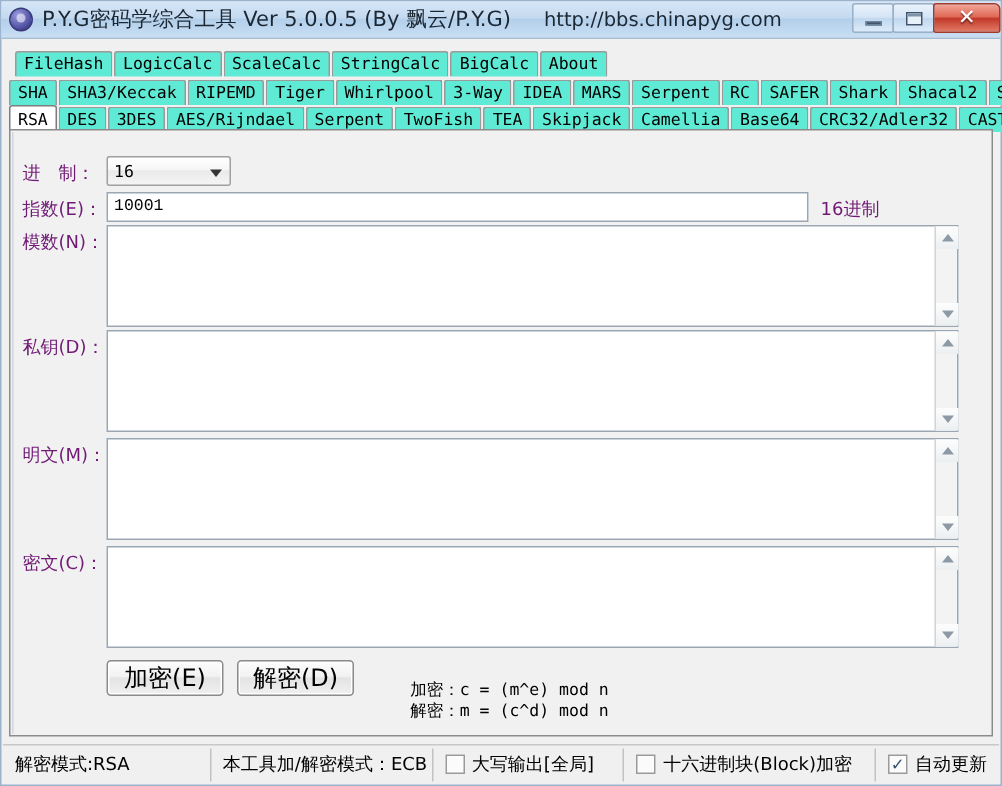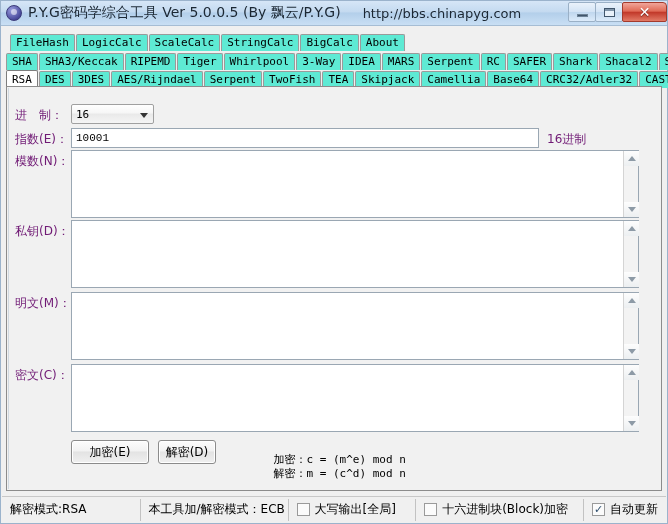--- a/index.html
+++ b/index.html
@@ -236,21 +236,21 @@
 
   
   .btn {
     position: absolute;
     height: 24px;
     border: 1px solid #8b8b8b;
     border-radius: 3px;
     background: linear-gradient(to bottom, #fcfcfc 0%, #f2f2f2 45%, #e3e3e3 50%, #f0f0f0 100%);
     display: flex; align-items: center; justify-content: center;
     font-family: "DejaVu Sans", sans-serif;
-    font-size: 12px;
+    font-size: 16px;
     color: #000;
     box-sizing: border-box;
     box-shadow: inset 0 0 0 1px #ffffff;
   }
 
   .formula {
     position: absolute;
     font-family: "DejaVu Sans Mono", monospace;
     font-size: 11px;
     color: #000;
@@ -418,21 +418,21 @@
       <div class="sb-arrow up">
           <div class="tri-up"></div>
         </div>
       <div class="sb-arrow down">
           <div class="tri-dn"></div>
         </div>
     </div>
   </div>
 
   <div class="btn" style="left:70px; top:439px; width:78px;">加密(E)</div>
-  <div class="btn" style="left:157px; top:439px; width:58px;">解密(D)</div>
+  <div class="btn" style="left:157px; top:439px; width:78px;">解密(D)</div>
 
   <div class="formula" style="left:246px; top:438px;">
     <span class="cn">加密：</span><span>c = (m^e) mod n</span>
   </div>
   <div class="formula" style="left:246px; top:452px;">
     <span class="cn">解密：</span><span>m = (c^d) mod n</span>
   </div>
 
   <div class="statusbar">
     <div class="st-cell" style="width:150px;">解密模式:RSA</div>

